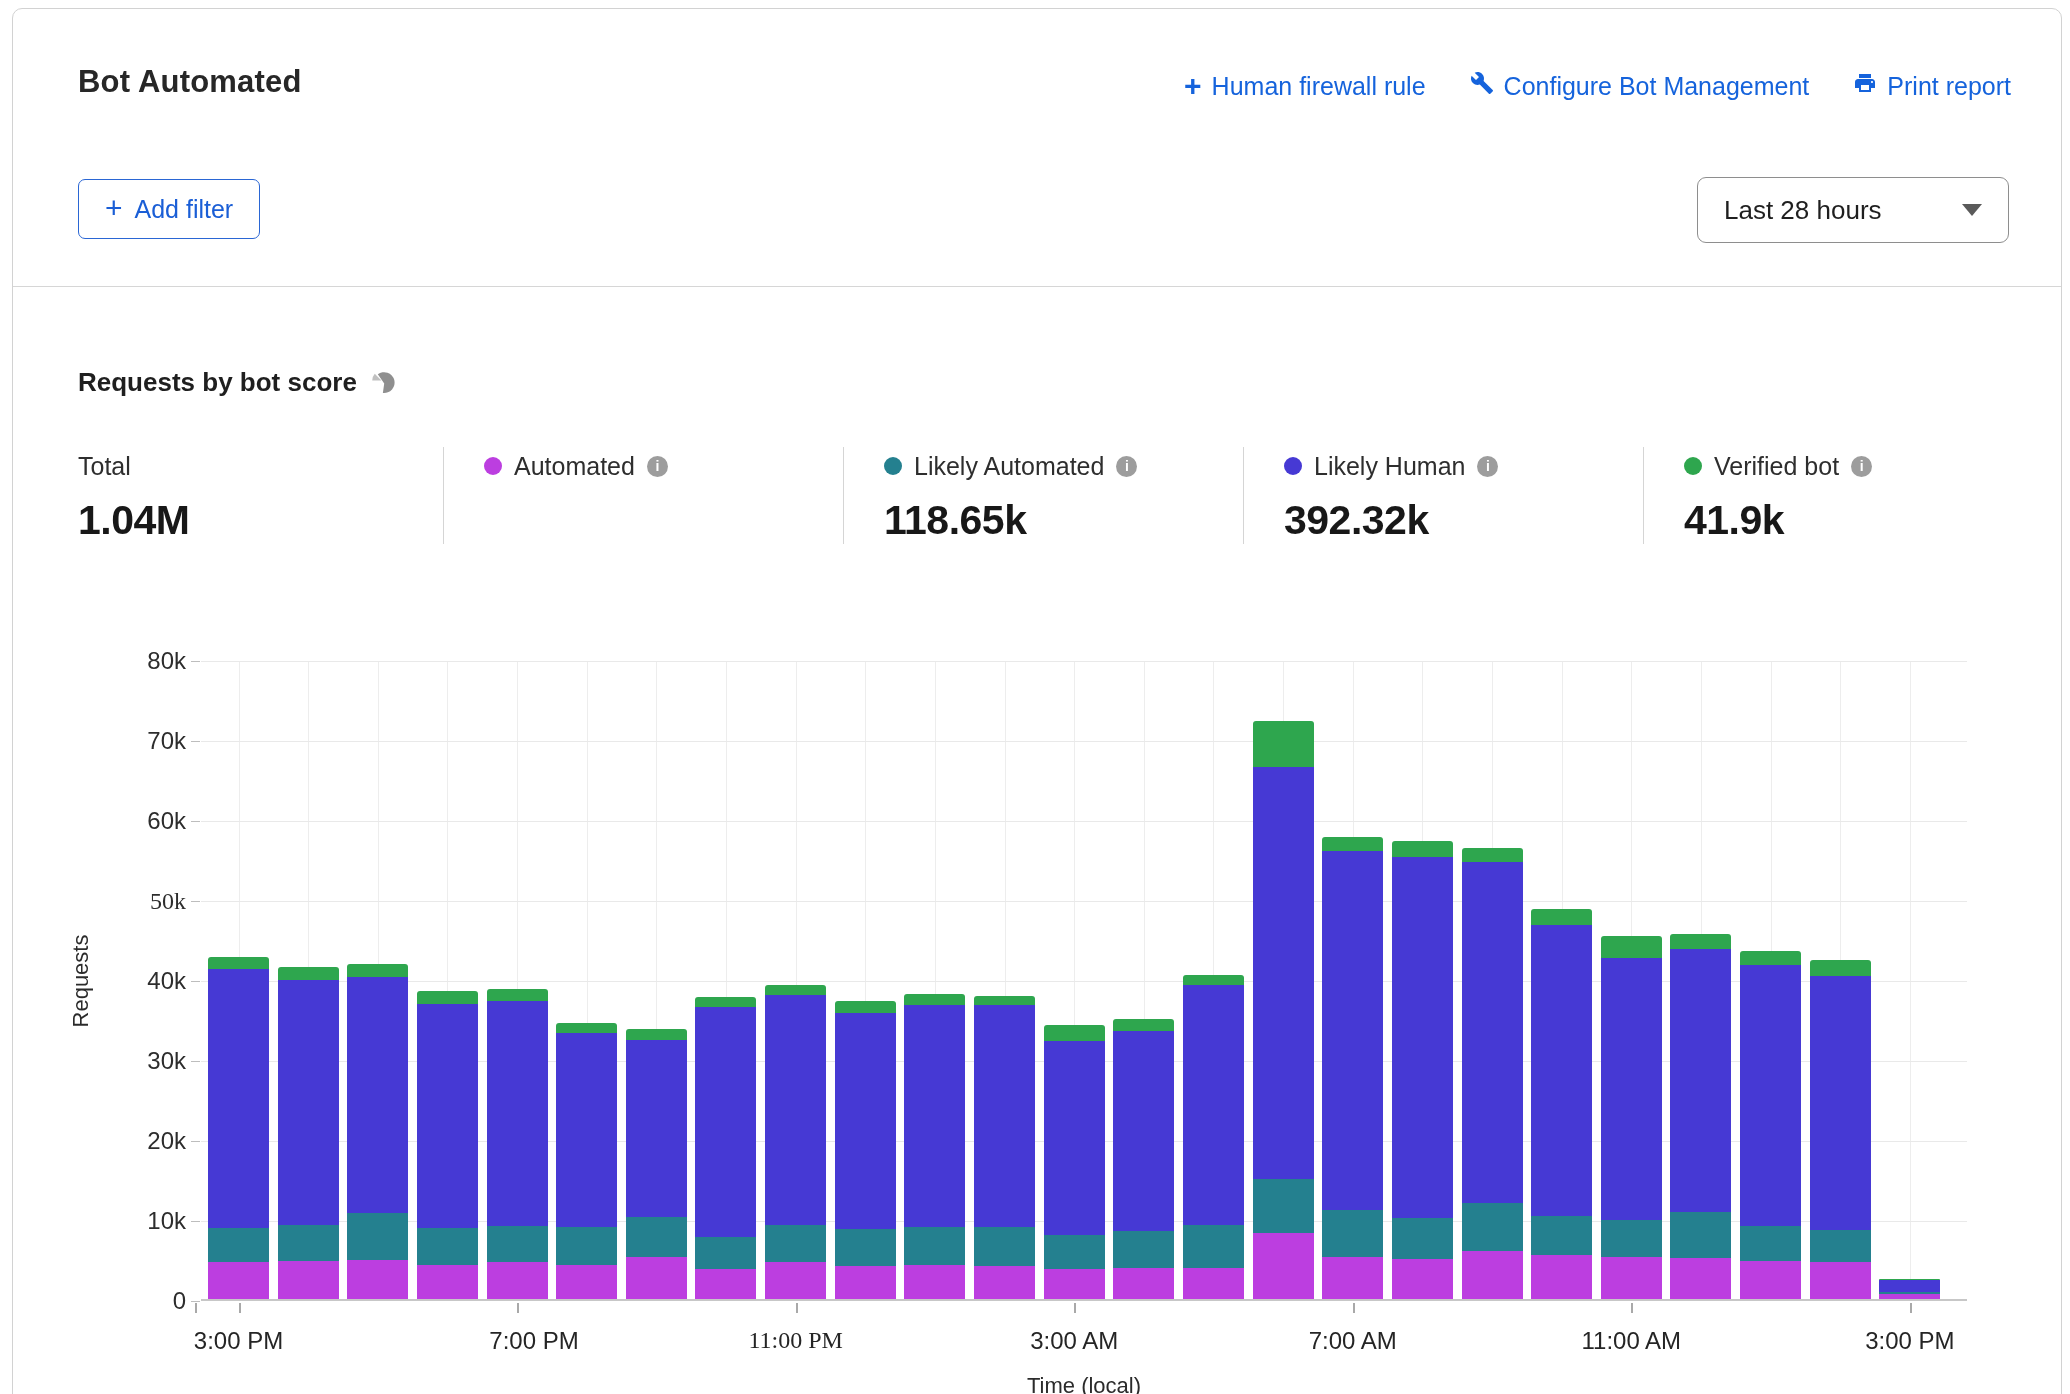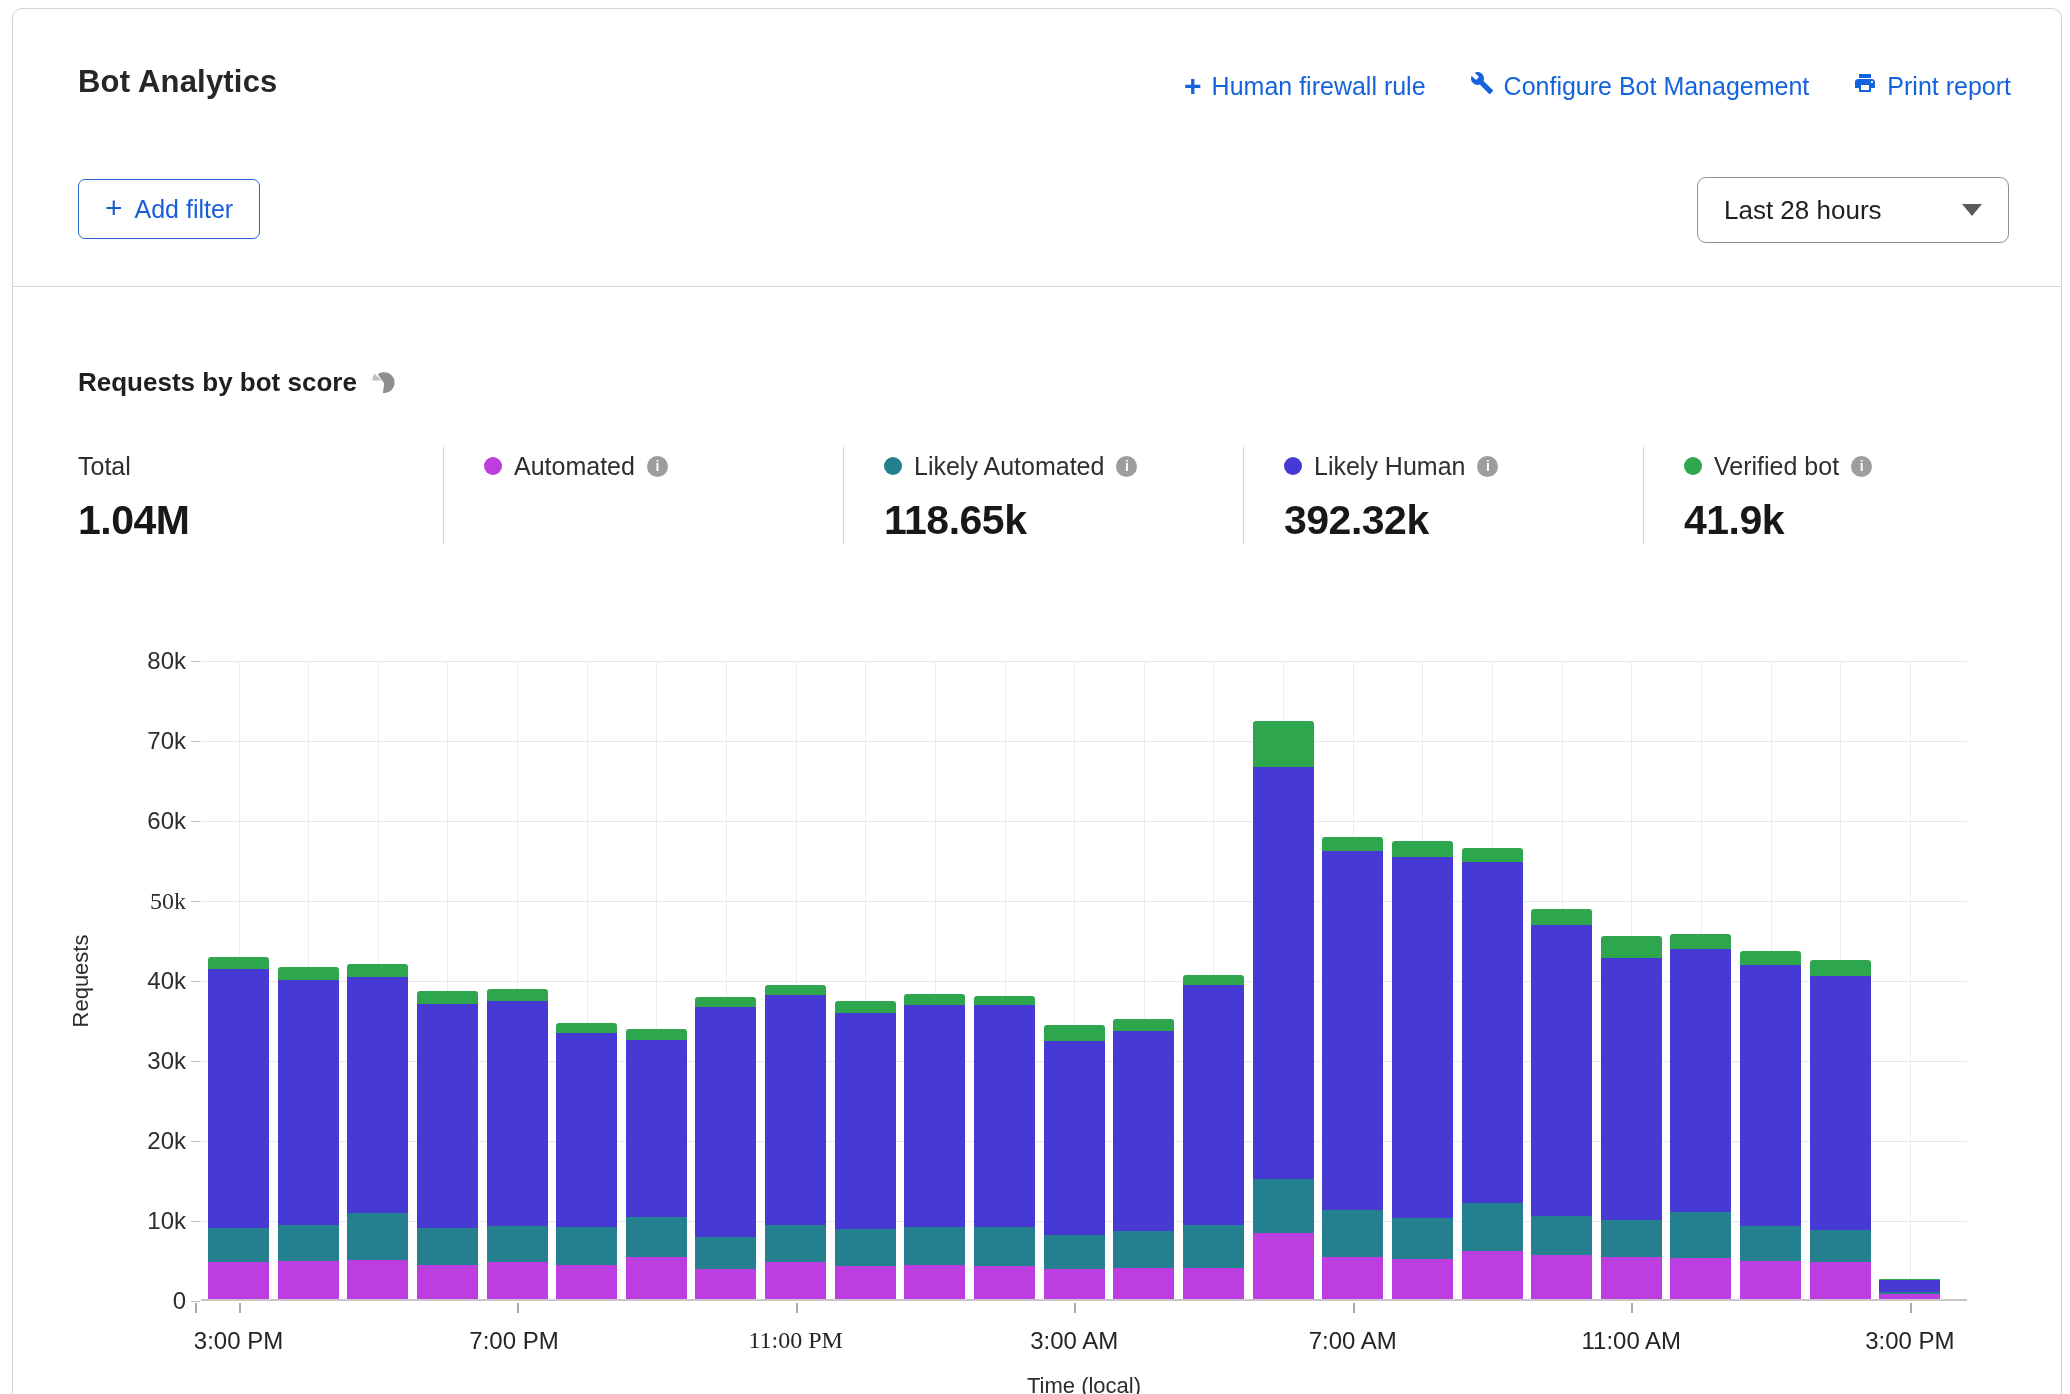--- a/index.html
+++ b/index.html
@@ -57,21 +57,21 @@
   .xlabel { position:absolute; top:666px; transform:translateX(-50%); font-size:24px; color:#252525; white-space:nowrap; }
   .y-axis-title { position:absolute; left:-120px; top:50%; transform:translate(-50%,-50%) rotate(-90deg); font-size:22px; color:#2b2b2b; white-space:nowrap; }
   .x-axis-title { position:absolute; left:50%; top:712px; transform:translateX(-50%); font-size:22px; color:#2b2b2b; }
 </style>
 </head>
 <body>
 
 <div class="page">
   <div class="card">
 
-    <h1 class="page-title">Bot Analytics</h1>
+    <h1 class="page-title">Bot Automated</h1>
 
     <div class="actions">
       <a class="action-link">
         <span class="plus-glyph">+</span>
         <span>Human firewall rule</span>
       </a>
       <a class="action-link">
         <span>
           <svg viewBox="0 0 24 24">
               <path d="M22.7 19l-9.1-9.1c.9-2.3.4-5-1.5-6.9-2-2-5-2.4-7.4-1.3L9 6 6 9 1.6 4.7C.4 7.1.9 10.1 2.9 12.1c1.9 1.9 4.6 2.4 6.9 1.5l9.1 9.1c.4.4 1 .4 1.4 0l2.3-2.3c.5-.4.5-1.1.1-1.4z"></path>
@@ -352,21 +352,21 @@
         </div>
         <div class="bar-col" title="3:00 PM" style="left: 1678.36px; width: 61px;">
           <div class="bar-seg" style="height: 4.8px; background: rgb(188, 62, 224);"></div>
           <div class="bar-seg" style="height: 2.4px; background: rgb(36, 128, 143);"></div>
           <div class="bar-seg" style="height: 12px; background: rgb(70, 57, 212);"></div>
           <div class="bar-seg top-cap" style="height: 0.8px; background: rgb(46, 166, 78);"></div>
         </div>
         <div class="xtick" style="left: 37.5px;"></div>
         <div class="xlabel" style="left: 37.5px;">3:00 PM</div>
         <div class="xtick" style="left: 316.06px;"></div>
-        <div class="xlabel" style="left: 313px;">7:00 PM</div>
+        <div class="xlabel" style="left: 333px;">7:00 PM</div>
         <div class="xtick" style="left: 594.62px;"></div>
         <div class="xlabel" style="left: 594.62px; font-family: Liberation Serif, serif;">11:00 PM</div>
         <div class="xtick" style="left: 873.18px;"></div>
         <div class="xlabel" style="left: 873.18px;">3:00 AM</div>
         <div class="xtick" style="left: 1151.74px;"></div>
         <div class="xlabel" style="left: 1151.74px;">7:00 AM</div>
         <div class="xtick" style="left: 1430.3px;"></div>
         <div class="xlabel" style="left: 1430.3px;">11:00 AM</div>
         <div class="xtick" style="left: 1708.86px;"></div>
         <div class="xlabel" style="left: 1708.86px;">3:00 PM</div>

